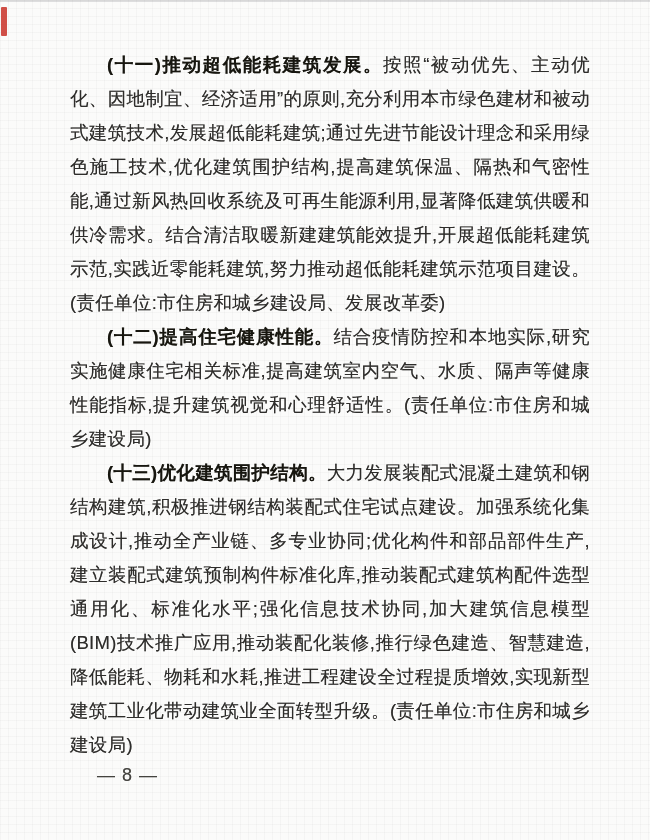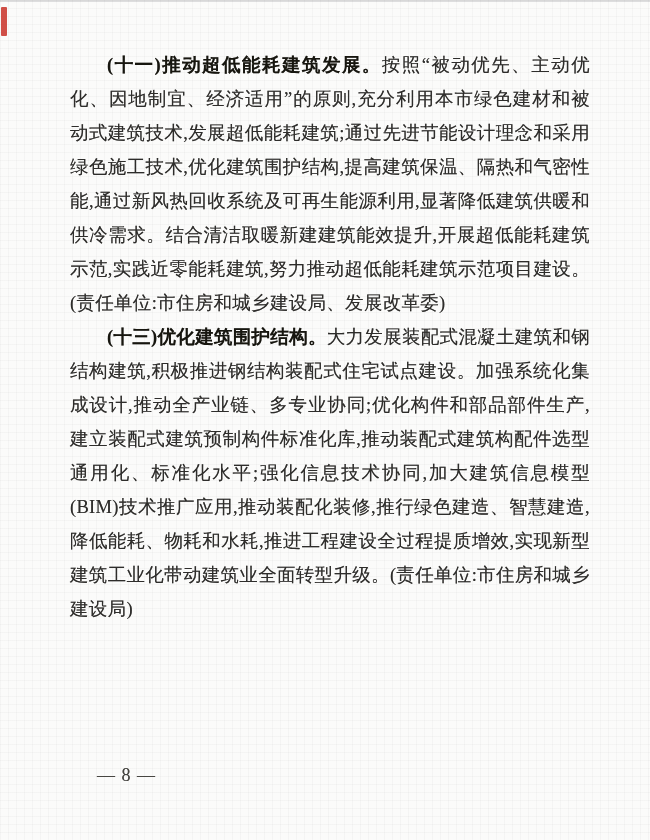--- a/index.html
+++ b/index.html
@@ -10,21 +10,21 @@
   .page {
     position: relative;
     width: 650px;
     height: 840px;
     overflow: hidden;
     background-color: #fbfbfa;
     background-image:
       linear-gradient(rgba(125,125,130,0.05) 1px, transparent 1px),
       linear-gradient(90deg, rgba(125,125,130,0.05) 1px, transparent 1px);
     background-size: 8px 8px;
-    font-family: Liberation Serif, serif;
+    font-family: Liberation Sans, sans-serif;
   }
   .top-edge {
     position: absolute;
     top: 0; left: 0; right: 0;
     height: 2px;
     background: rgba(90,90,95,0.18);
   }
   .red-mark {
     position: absolute;
     left: 1px;
@@ -68,18 +68,19 @@
 </head>
 <body>
 
 <div class="page">
   <div class="top-edge"></div>
   <div class="red-mark"></div>
 
   <div class="content">
     <p><span class="lead">(十一)推动超低能耗建筑发展。</span><span>按照“被动优先、主动优化、因地制宜、经济适用”的原则,充分利用本市绿色建材和被动式建筑技术,发展超低能耗建筑;通过先进节能设计理念和采用绿色施工技术,优化建筑围护结构,提高建筑保温、隔热和气密性能,通过新风热回收系统及可再生能源利用,显著降低建筑供暖和供冷需求。结合清洁取暖新建建筑能效提升,开展超低能耗建筑示范,实践近零能耗建筑,努力推动超低能耗建筑示范项目建设。(责任单位:市住房和城乡建设局、发展改革委)</span></p>
 
+    <p><span class="lead">(十二)提高住宅健康性能。</span><span>结合疫情防控和本地实际,研究实施健康住宅相关标准,提高建筑室内空气、水质、隔声等健康性能指标,提升建筑视觉和心理舒适性。(责任单位:市住房和城乡建设局)</span></p>
 
     <p><span class="lead">(十三)优化建筑围护结构。</span><span>大力发展装配式混凝土建筑和钢结构建筑,积极推进钢结构装配式住宅试点建设。加强系统化集成设计,推动全产业链、多专业协同;优化构件和部品部件生产,建立装配式建筑预制构件标准化库,推动装配式建筑构配件选型通用化、标准化水平;强化信息技术协同,加大建筑信息模型(BIM)技术推广应用,推动装配化装修,推行绿色建造、智慧建造,降低能耗、物耗和水耗,推进工程建设全过程提质增效,实现新型建筑工业化带动建筑业全面转型升级。(责任单位:市住房和城乡建设局)</span></p>
   </div>
 
   <div class="footer">— 8 —</div>
 </div>
 
 </body></html>

